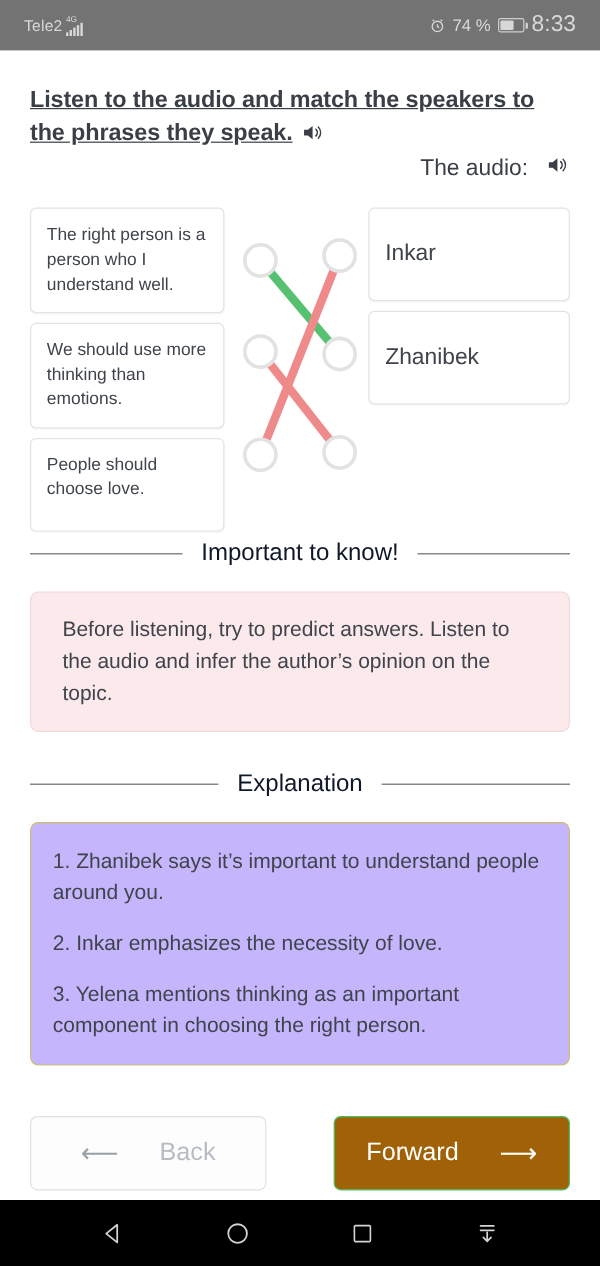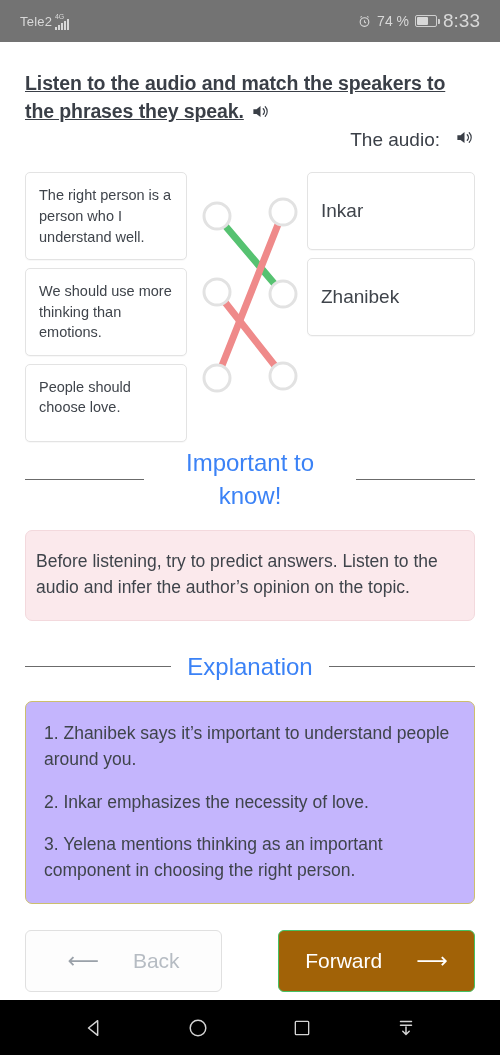--- a/index.html
+++ b/index.html
@@ -143,29 +143,29 @@
   .divider {
     display: flex;
     align-items: center;
     gap: 16px;
     margin-top: 30px;
   }
   .divider .rule { flex: 1 1 auto; height: 1px; background: #6b6b6b; }
   .divider .dtitle {
     flex: 0 0 auto;
     max-width: 180px;
-    text-align: center;
-    font-size: 24px;
-    color: #3b82f6;
+    text-align: right;
+    font-size: 20px;
+    color: #0f172a;
     line-height: 1.35;
   }
 
   .callout {
     border-radius: 7px;
-    padding: 17px 10px 19px;
+    padding: 17px 26px 19px;
     font-size: 17.5px;
     line-height: 1.5;
     color: #3f444b;
     margin-top: 18px;
   }
   .callout.pink {
     background: #fbe9ec;
     border: 1px solid #f3d9dd;
   }
   .callout.yellow {

